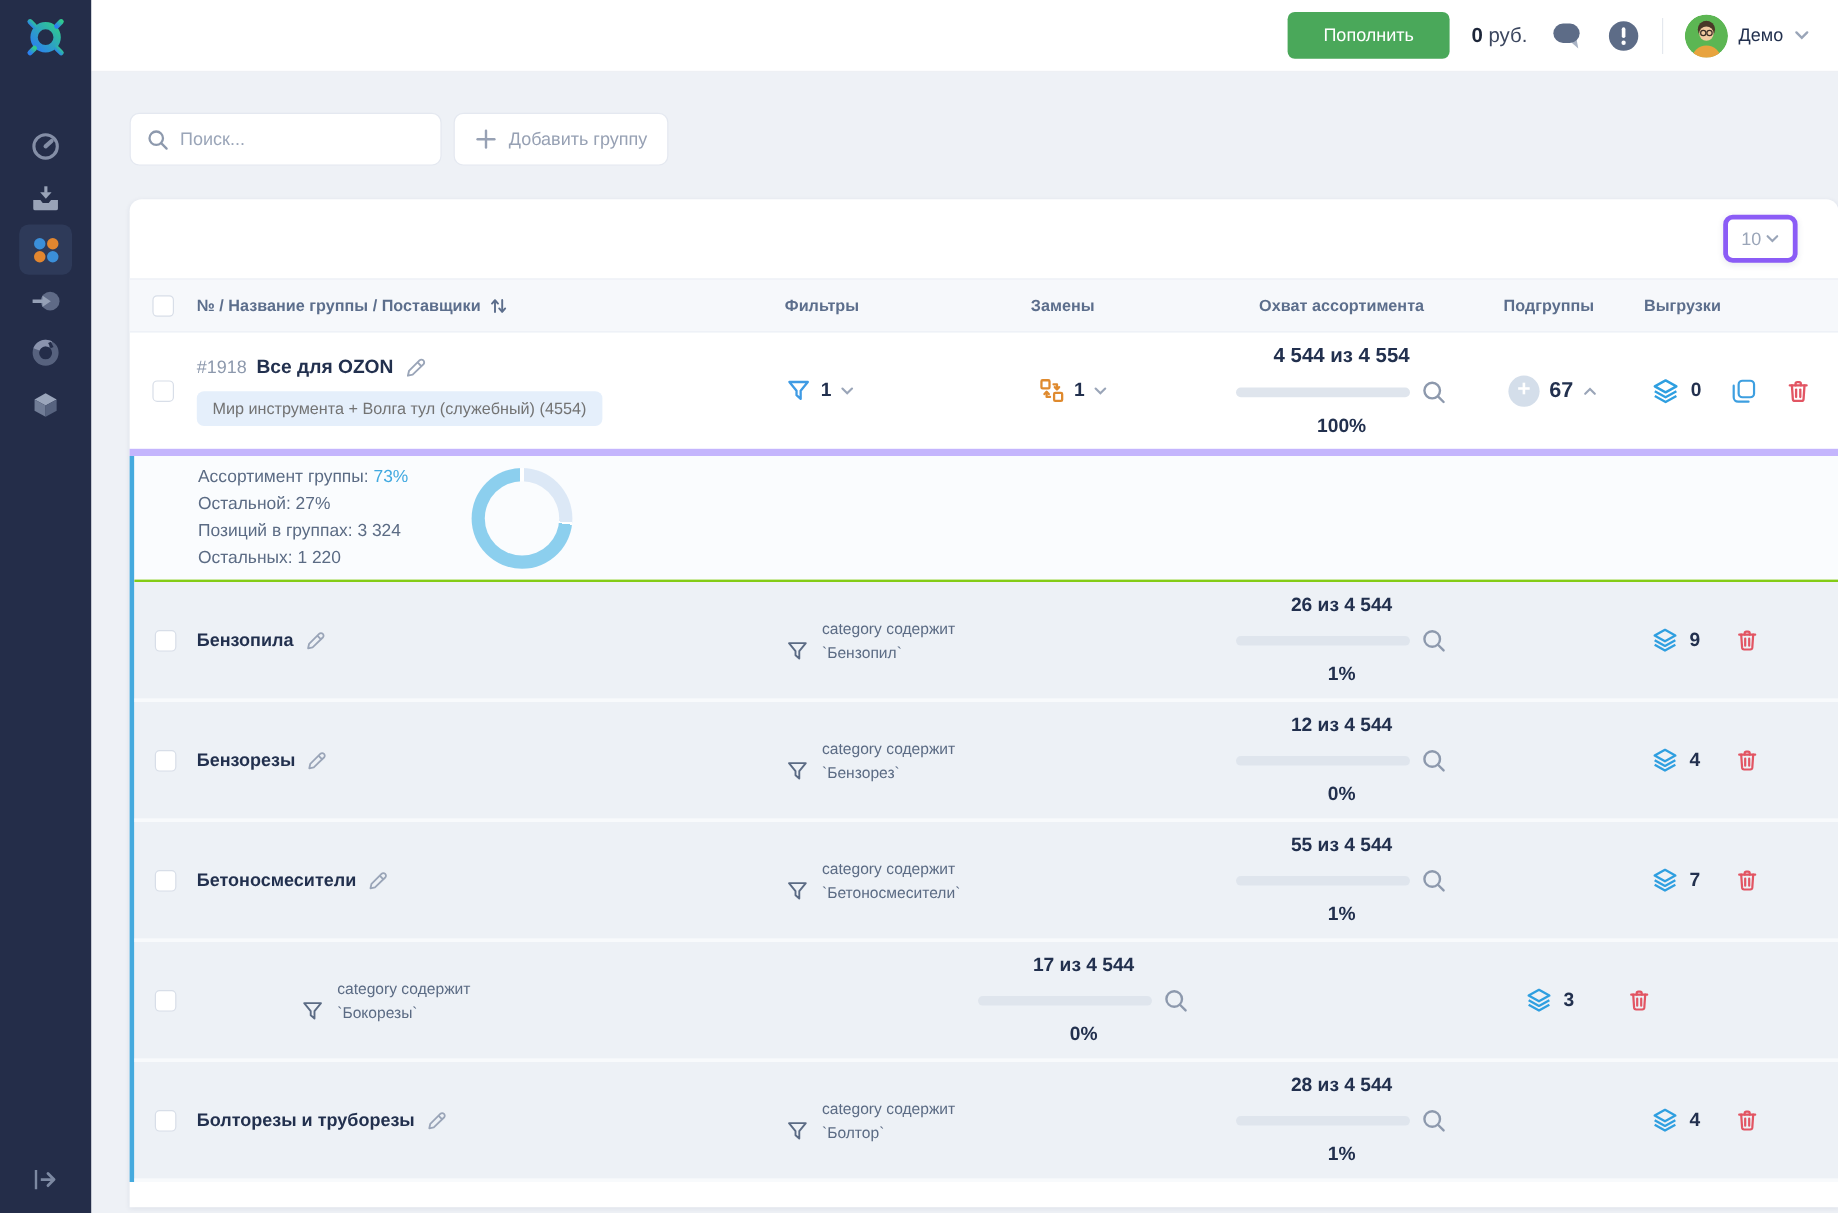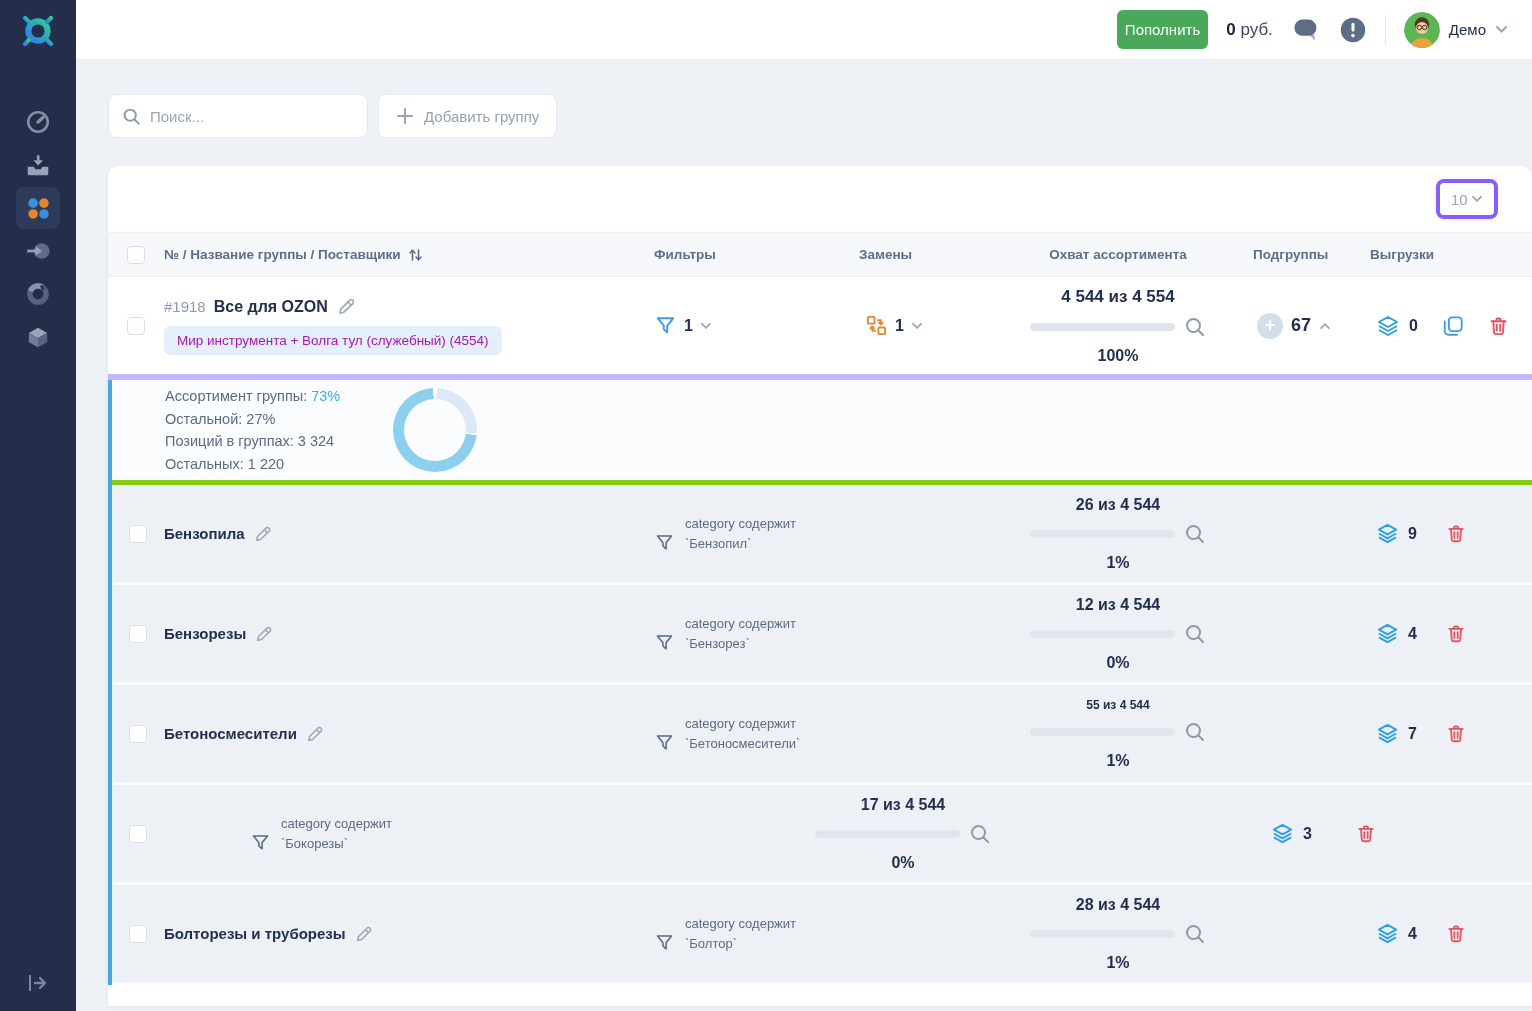--- a/index.html
+++ b/index.html
@@ -11,21 +11,21 @@
   .sidebar { width:76px; background:#242d49; flex-shrink:0; display:flex; flex-direction:column; align-items:center; position:relative; }
   .logo { margin-top:9px; width:44px; height:44px; display:flex; align-items:center; justify-content:center; }
   .nav { margin-top:48px; display:flex; flex-direction:column; align-items:center; gap:1px; }
   .nav-item { width:44px; height:42px; display:flex; align-items:center; justify-content:center; border-radius:8px; cursor:pointer; }
   .nav-item.active { background:#2e3a59; }
   .expand-btn { position:absolute; bottom:16px; left:0; right:0; display:flex; justify-content:center; cursor:pointer; }
 
   
   .main { flex:1; display:flex; flex-direction:column; }
   .topbar { height:60px; background:#ffffff; border-bottom:1px solid #eef0f4; display:flex; align-items:center; justify-content:flex-end; gap:18px; padding-right:24px; flex-shrink:0; }
-  .btn-topup { background:#4aa85a; color:#fff; border:none; border-radius:6px; padding:11px 8px; font-size:15px; font-family:inherit; cursor:pointer;text-align:center; }
+  .btn-topup { background:#4aa85a; color:#fff; border:none; border-radius:6px; padding:11px 30px; font-size:15px; font-family:inherit; cursor:pointer;text-align:center; }
   .balance { font-size:17px; color:#3c475f; }
   .balance b { color:#1c2538; }
   .tb-icon { cursor:pointer; display:flex; }
   .tb-divider { width:1px; height:30px; background:#e4e8ee; }
   .user { display:flex; align-items:center; gap:9px; cursor:pointer; }
   .user-name { font-size:15px; color:#22304e; }
 
   
   .content { flex:1; padding-left:32px; overflow:hidden; }
   .page-head { display:flex; align-items:center; margin-top:34px; margin-bottom:28px; padding-right:4px; }
@@ -54,40 +54,40 @@
 
   .checkbox { width:18px; height:18px; background:#fff; border:1.5px solid #d8dee8; border-radius:4px; cursor:pointer; }
 
   
   .group-row { height:103px; border-bottom:6px solid #c4b5fd; }
   .cell-check { display:flex; justify-content:center; }
   .cell-name { display:flex; flex-direction:column; gap:9px; }
   .name-line { display:flex; align-items:center; gap:8px; }
   .row-id { color:#8d99ad; font-size:15px; }
   .group-name { font-size:16px; font-weight:bold; color:#22304e; }
-  .badge { align-self:flex-start; background:#e5effb; color:#a21caf; font-size:13.5px; padding:7px 13px; border-radius:6px; }
+  .badge { align-self:flex-start; background:#e5effb; color:#737373; font-size:13.5px; padding:7px 13px; border-radius:6px; }
   .cell-filters { padding-left:86px; display:flex; align-items:center; gap:7px; }
   .cell-replaces { padding-left:62px; display:flex; align-items:center; gap:7px; }
   .count-num { font-size:16px; font-weight:bold; color:#22304e; }
   .cell-coverage { display:flex; flex-direction:column; align-items:center; gap:9px; }
   .cov-num { font-size:17px; font-weight:bold; color:#22304e; }
   .cov-pct { font-size:16px; font-weight:bold; color:#22304e; }
   .bar-line { display:flex; align-items:center; gap:9px; }
   .bar { width:145px; height:8px; border-radius:4px; background:#dfe5ed; overflow:hidden; position:relative; }
   .bar-fill { height:100%; background:#4aab66; border-radius:4px; width:0; }
   .cell-subgroups { padding-left:24px; display:flex; align-items:center; gap:8px; }
   .plus-circle { width:26px; height:26px; border-radius:50%; background:#d4deea; color:#fff; font-size:19px; font-weight:bold; display:flex; align-items:center; justify-content:center; cursor:pointer; line-height:1; padding-bottom:2px; }
   .big-count { font-size:18px; font-weight:bold; color:#22304e; }
   .cell-exports { padding-left:38px; display:flex; align-items:center; gap:9px; }
   .exp-count { font-size:16px; font-weight:bold; color:#22304e; }
   .cell-actions { padding-left:14px; display:flex; align-items:center; gap:24px; }
 
   
   .expanded { border-left:4px solid #45aade; }
-  .stats-row { height:105px; background:#fafcfe; display:flex; align-items:center; padding-left:53px; border-bottom:5px solid #84cc16; }
+  .stats-row { height:105px; background:#fafcfe; display:flex; align-items:center; padding-left:53px; border-bottom:2px solid #84cc16; }
   .stats-text { width:228px; display:flex; flex-direction:column; gap:6.5px; font-size:14.5px; color:#5b6b84; }
   .stat-accent { color:#41a9e0; }
   .donut { width:84px; height:84px; border-radius:50%; position:relative; }
   .donut-hole { position:absolute; left:11px; top:11px; width:62px; height:62px; border-radius:50%; background:#fafcfe; }
 
   .sub-row { height:100px; background:#edf1f6; border-bottom:3px solid #f8fafc; }
   .sub-name { font-size:15px; font-weight:bold; color:#22304e; }
   .sub-filter { padding-left:86px; display:flex; align-items:flex-end; gap:10px; }
   .filter-text { font-size:13px; color:#5b6b84; line-height:1.5; }
   .sub-actions { padding-left:18px; display:flex; align-items:center; }
@@ -552,21 +552,21 @@
           <path d="M4 4.5 h16 l-6.2 7.7 v7 l-3.6 -3.2 v-3.8 z"></path>
         </svg>
       </span>
       <span class="filter-text">
         <span>category содержит</span><br class="fl-br">
         <span>`Бетоносмесители`</span>
       </span>
     </div>
     <div></div>
     <div class="cell-coverage">
-      <span class="cov-num" style="font-size:12px;">55 из 4 544</span>
+      <span class="cov-num" style="font-size:16px;">55 из 4 544</span>
       <span class="bar-line">
         <span class="bar sub-bar-track"><span class="bar-fill row-fill" style="width: 3px;"></span></span>
         <span class="icon-btn">
           <svg width="22" height="22" viewBox="0 0 22 22" fill="none" stroke="#8d99ad" stroke-width="2" stroke-linecap="round">
                         <circle cx="9.5" cy="9.5" r="6.5"></circle>
                         <line x1="14.5" y1="14.5" x2="19" y2="19"></line>
                       </svg>
         </span>
       </span>
       <span class="cov-pct">1%</span>

